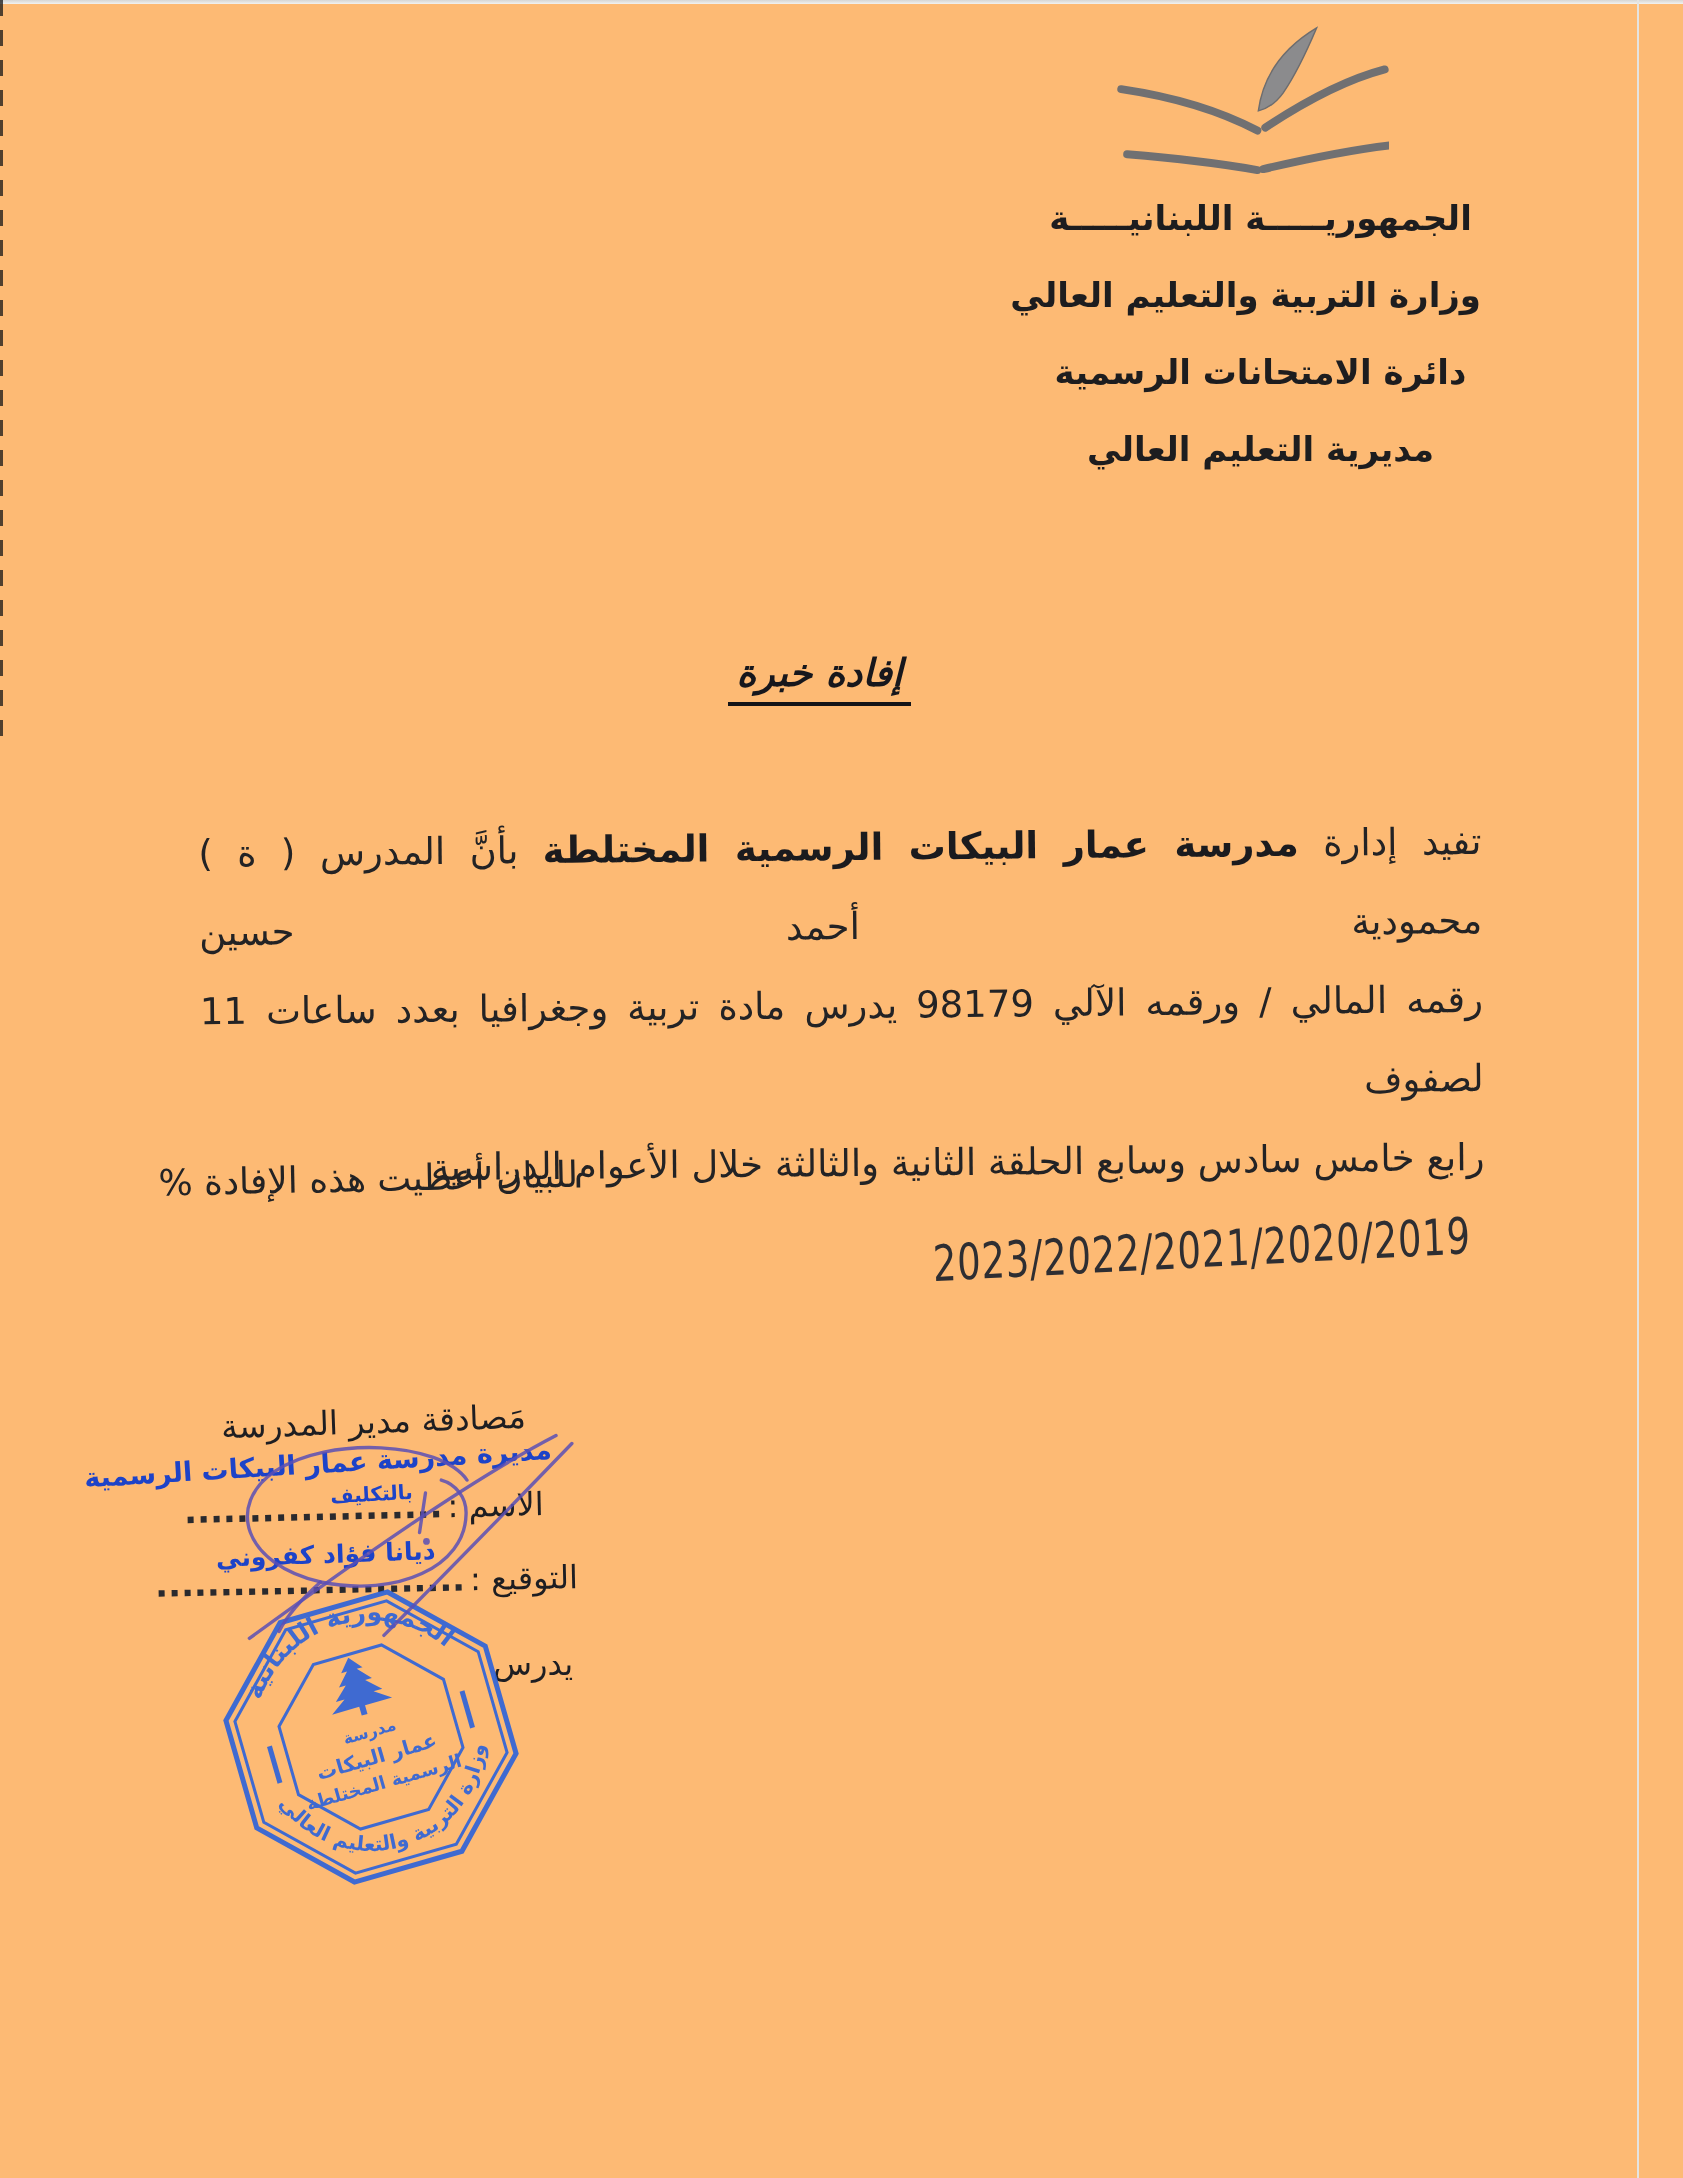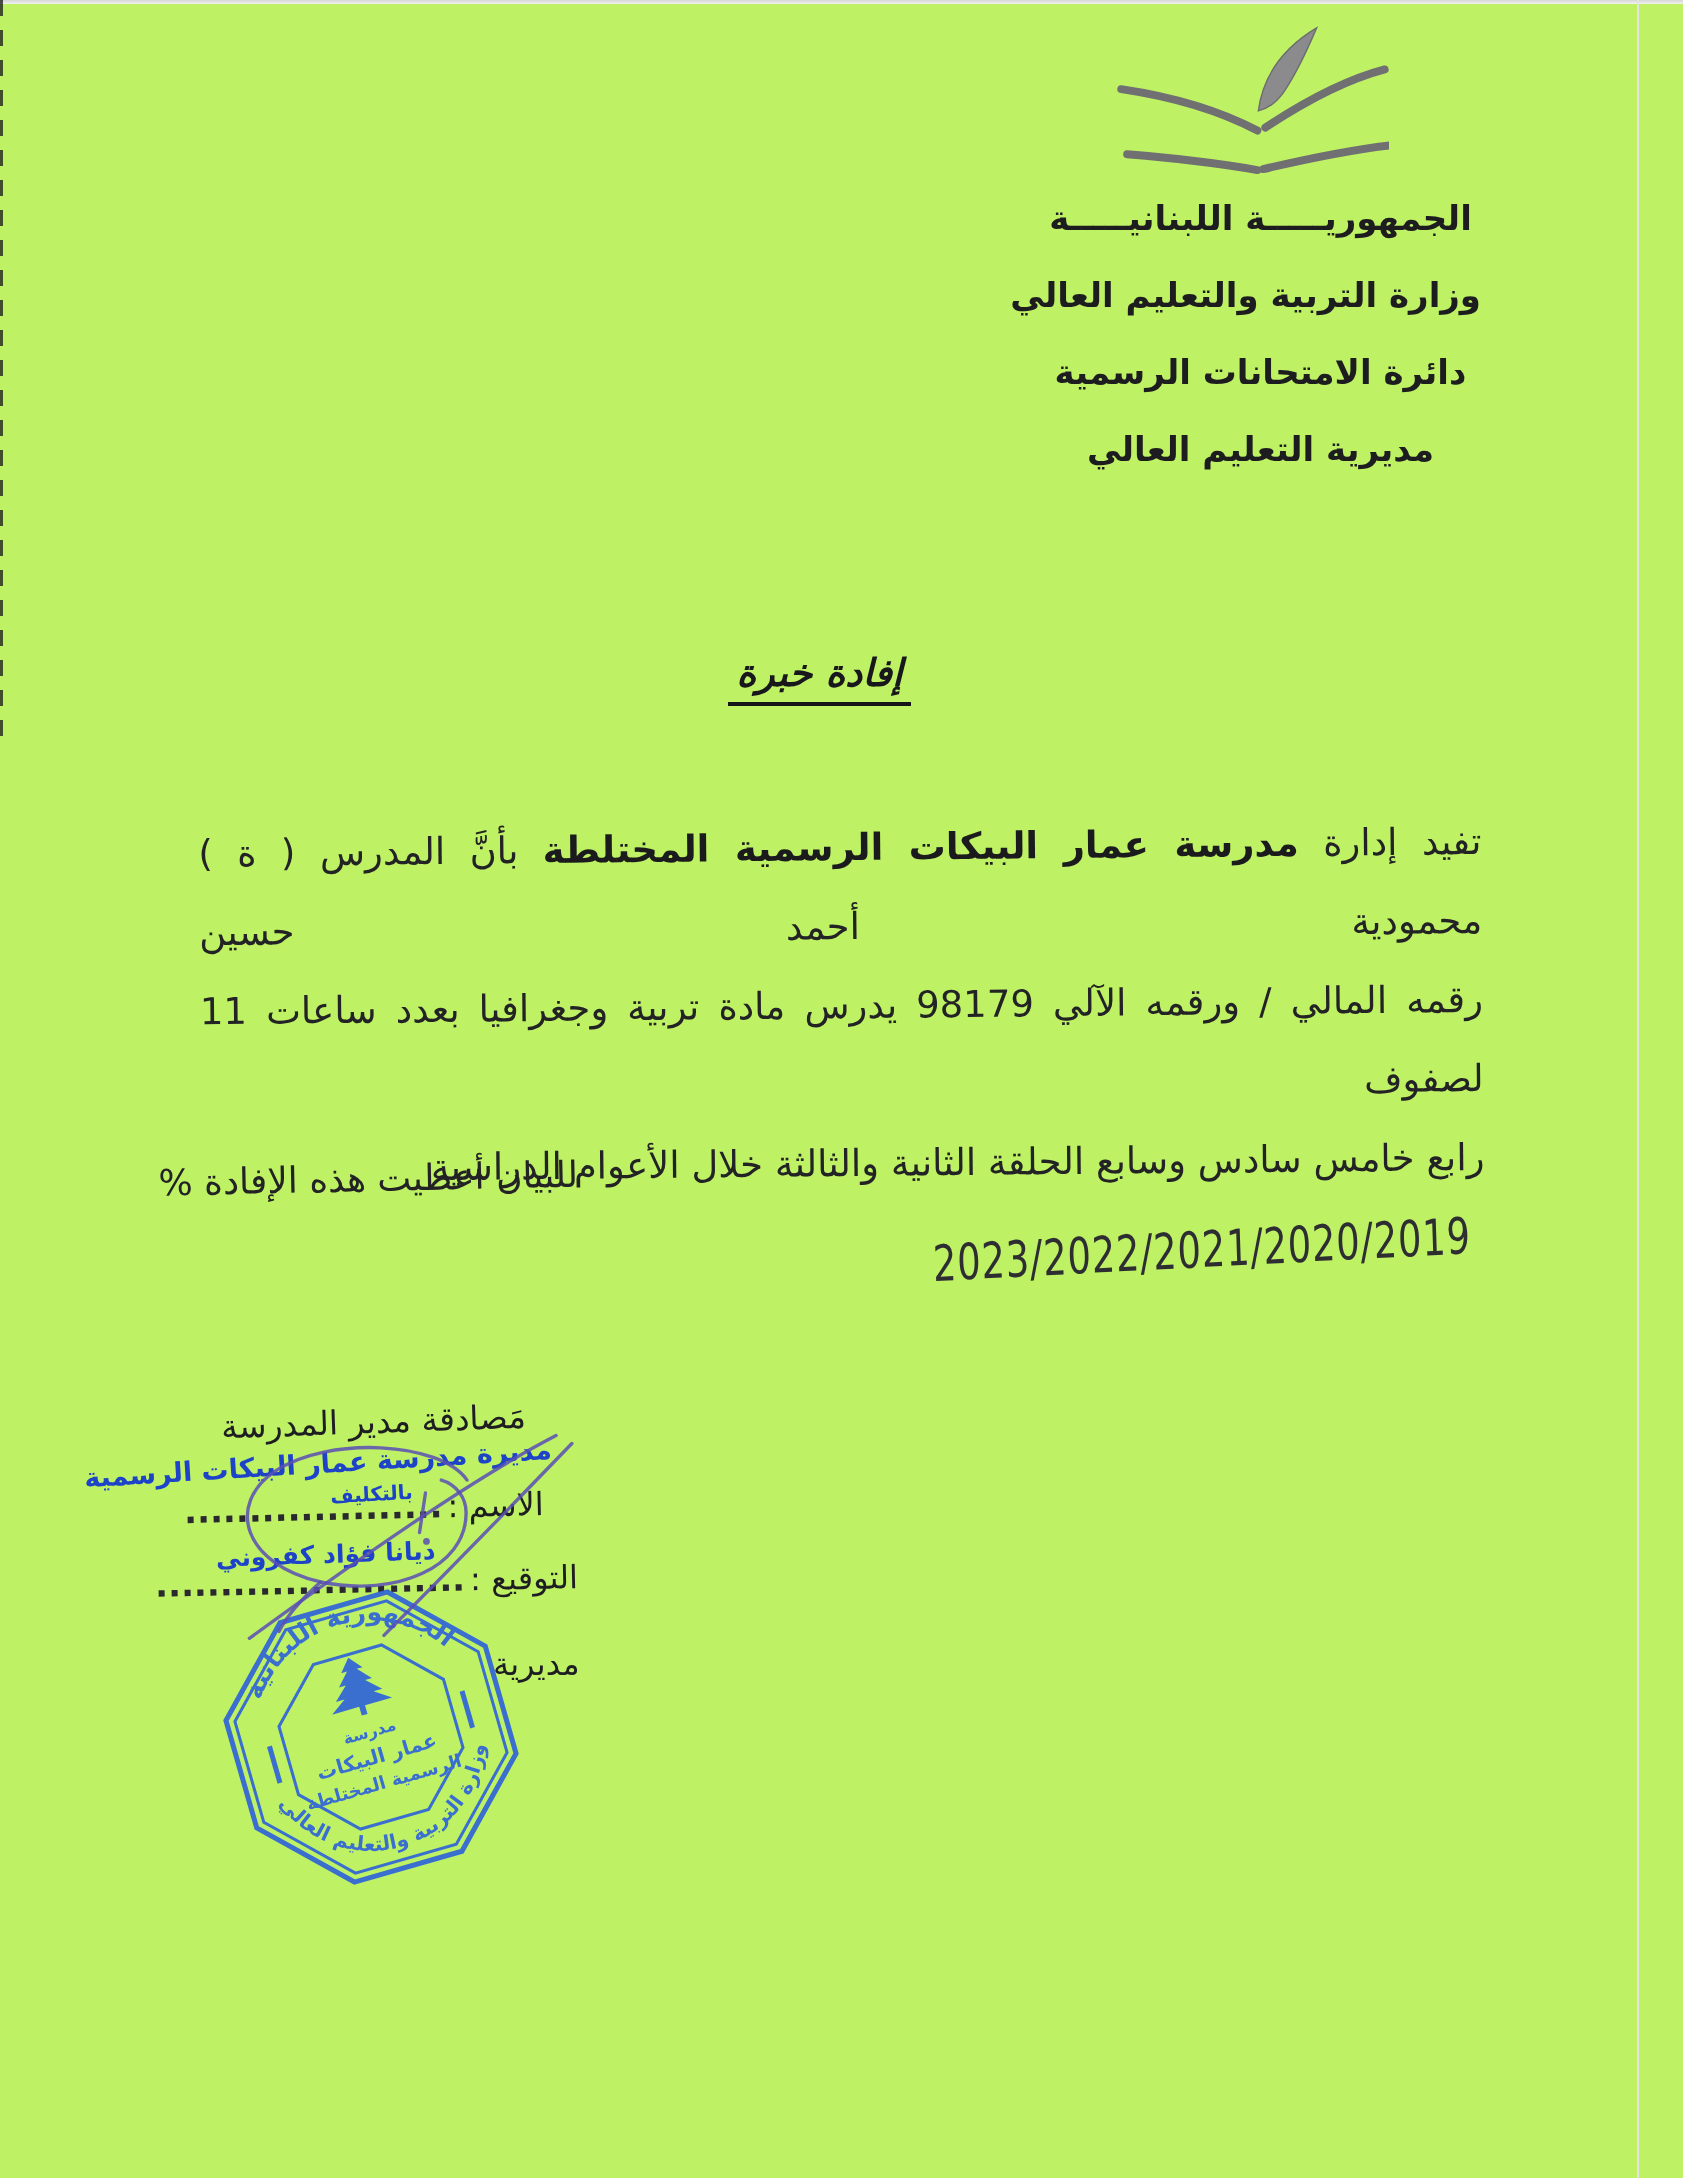--- a/index.html
+++ b/index.html
@@ -1,19 +1,19 @@
 <!DOCTYPE html>
 <html lang="ar"><head>
 <meta charset="utf-8">
 <style>
   html,body{margin:0;padding:0;}
   body{background:#9a9a9a;font-family:"DejaVu Sans",sans-serif;}
   .page{
     position:relative;width:1683px;height:2178px;overflow:hidden;
-    background:#bef264;color:#222224;
+    background:#fdba74;color:#222224;
   }
   
   .scan-top{position:absolute;left:0;top:0;width:100%;height:4px;
     background:linear-gradient(#d6d6d4,#f2f2f0);}
   .scan-left{position:absolute;left:0;top:0;width:3px;height:743px;
     background:repeating-linear-gradient(#161616 0 16px,transparent 16px 30px);opacity:.75;}
   .scan-right{position:absolute;right:44px;top:0;width:2px;height:100%;
     background:#e4e4e2;}
 
   
@@ -125,21 +125,21 @@
     <span class="dots">....................</span>
   </div>
 
   <div class="signer-name">ديانا فؤاد كفروني</div>
 
   <div class="field-row row-sign">
     <span class="lbl">التوقيع :</span>
     <span class="dots">........................</span>
   </div>
 
-  <div class="seal-label">مديرية</div>
+  <div class="seal-label">يدرس</div>
 
   <svg class="seal" viewBox="0 0 300 300">
     <polygon class="oct w5" points="284,205.5 205.5,284 94.5,284 16,205.5 16,94.5 94.5,16 205.5,16 284,94.5"></polygon>
     <polygon class="oct w3" points="275.7,202.1 202.1,275.7 97.9,275.7 24.3,202.1 24.3,97.9 97.9,24.3 202.1,24.3 275.7,97.9"></polygon>
     <polygon class="oct w3" points="235,185.2 185.2,235 114.8,235 65,185.2 65,114.8 114.8,65 185.2,65 235,114.8"></polygon>
     <rect class="bar" x="48" y="131" width="5" height="38"></rect>
     <rect class="bar" x="247" y="131" width="5" height="38"></rect>
     <path class="cedar" d="M150 68 L139 81 L145 81 L133 94 L140 94 L126 107 L135 107 L119 118 L147 118 L147 127 L153 127 L153 118 L181 118 L165 107 L174 107 L160 94 L167 94 L155 81 L161 81 Z"></path>
     <path id="sealArcTop" d="M 42,108 A 116,116 0 0 1 258,108" fill="none"></path>
     <path id="sealArcBottom" d="M 45,192 A 113,113 0 0 0 255,192" fill="none"></path>

